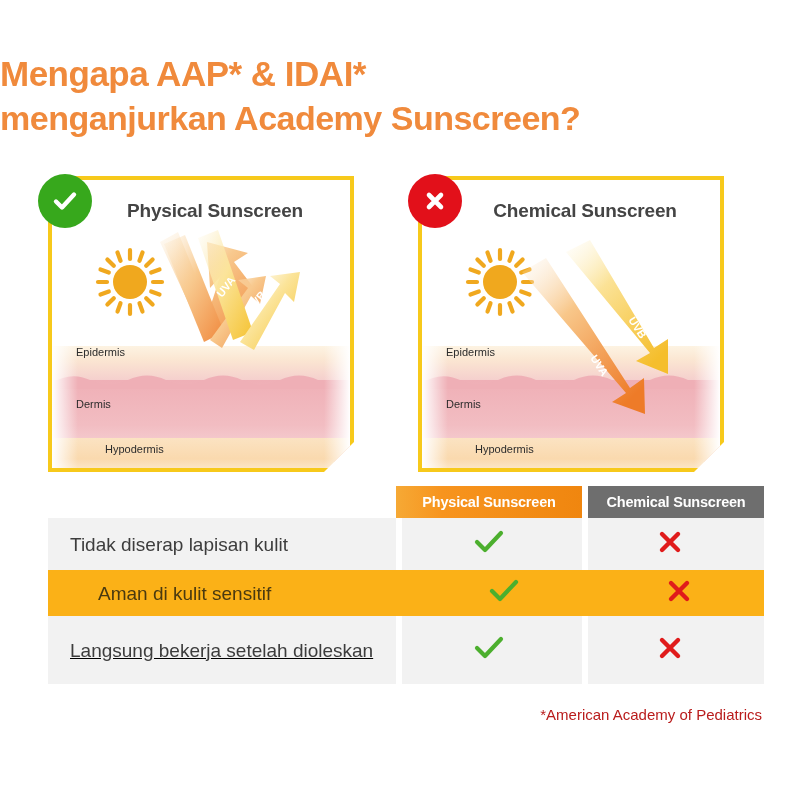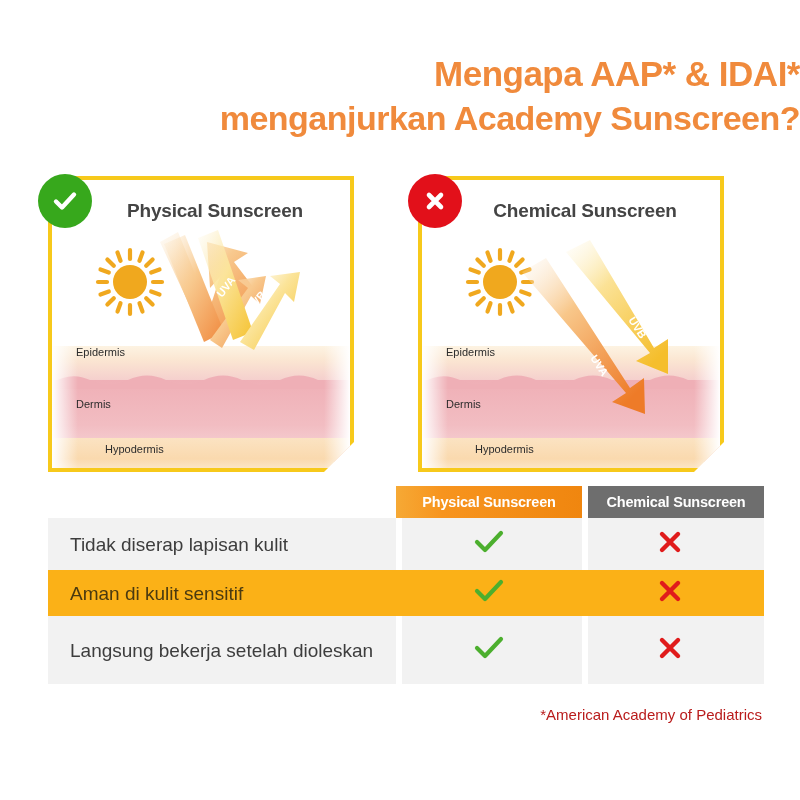--- a/index.html
+++ b/index.html
@@ -3,21 +3,21 @@
 <meta charset="utf-8">
 <style>
   html,body{margin:0;padding:0;}
   body{
     width:800px;height:800px;background:#ffffff;
     font-family:"Liberation Sans", sans-serif;
     overflow:hidden;position:relative;
   }
   
   #title{
-    position:absolute;left:0;top:52px;width:800px;text-align:right;
+    position:absolute;left:0;top:52px;width:800px;text-align:left;
     color:#F08A3C;font-weight:bold;font-size:35px;line-height:44px;
     letter-spacing:-0.5px;
   }
   #title .l2{display:block;font-size:34px;}
 
   
   .card{
     position:absolute;top:176px;width:306px;height:296px;
     background:#ffffff;
     border:4px solid #F7C91B;
@@ -248,37 +248,37 @@
     </div>
     <div class="cell chem">
       <svg width="24" height="24" viewBox="0 0 24 24">
         <path d="M4,4 L20,20 M20,4 L4,20" stroke="#E01B1B" stroke-width="4.4" stroke-linecap="round"></path>
       </svg>
     </div>
     <div class="gapcol"></div>
     <div class="gapcol2"></div>
   </div>
 
-  <div class="row hl" style="height:46px;">
+  <div class="row hl" style="height:46px;padding-left:28px;">
     <div class="row-label">Aman di kulit sensitif</div>
     <div class="cell">
       <svg width="30" height="24" viewBox="0 0 30 24">
         <path d="M3,12 L11,20 L27,3" stroke="#4CAF2E" stroke-width="4.2" fill="none" stroke-linecap="round" stroke-linejoin="round"></path>
       </svg>
     </div>
     <div class="cell chem">
       <svg width="24" height="24" viewBox="0 0 24 24">
         <path d="M4,4 L20,20 M20,4 L4,20" stroke="#E01B1B" stroke-width="4.4" stroke-linecap="round"></path>
       </svg>
     </div>
     <div class="gapcol" style="background:#FBB117;"></div>
     <div class="gapcol2" style="background:#FBB117;"></div>
   </div>
 
-  <div class="row alt" style="height:68px;">
+  <div class="row alt" style="height:68px;text-decoration:underline;">
     <div class="row-label">Langsung bekerja setelah dioleskan</div>
     <div class="cell">
       <svg width="30" height="24" viewBox="0 0 30 24">
         <path d="M3,12 L11,20 L27,3" stroke="#4CAF2E" stroke-width="4.2" fill="none" stroke-linecap="round" stroke-linejoin="round"></path>
       </svg>
     </div>
     <div class="cell chem">
       <svg width="24" height="24" viewBox="0 0 24 24">
         <path d="M4,4 L20,20 M20,4 L4,20" stroke="#E01B1B" stroke-width="4.4" stroke-linecap="round"></path>
       </svg>

